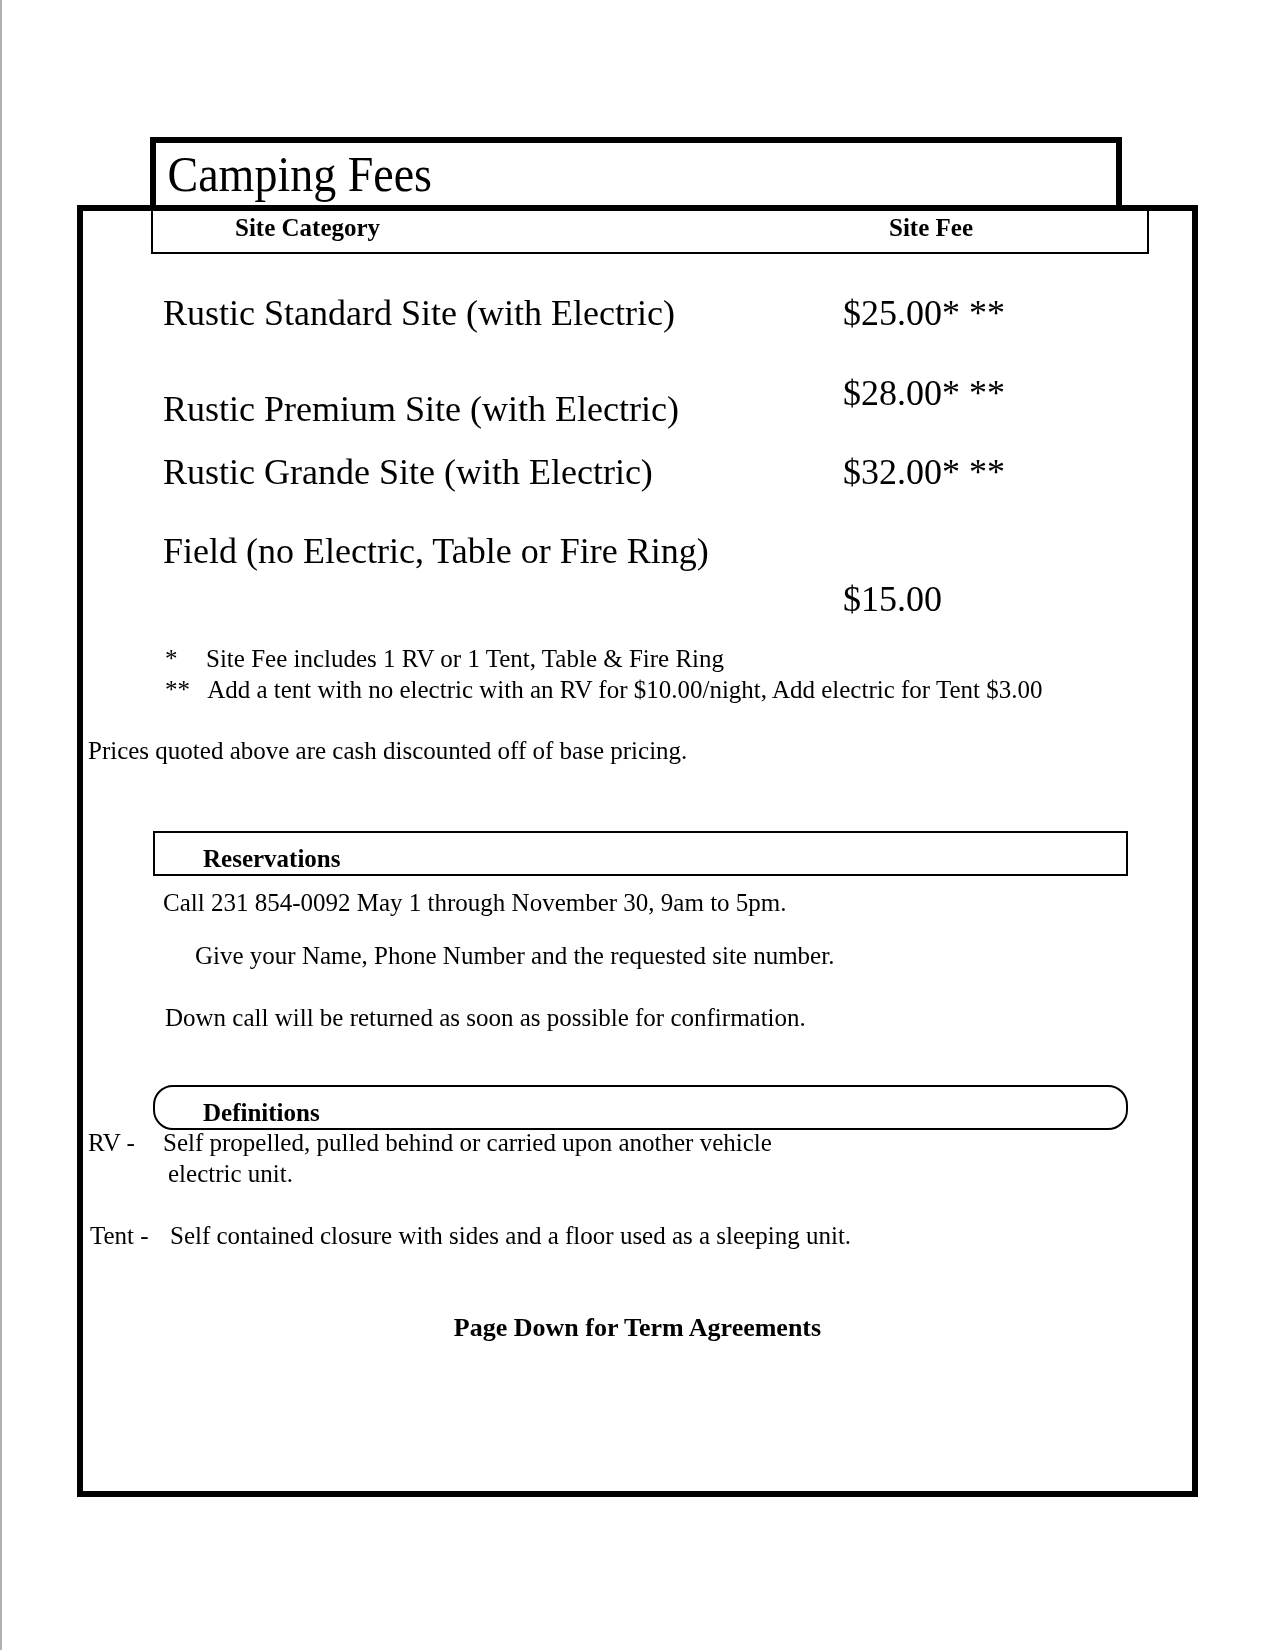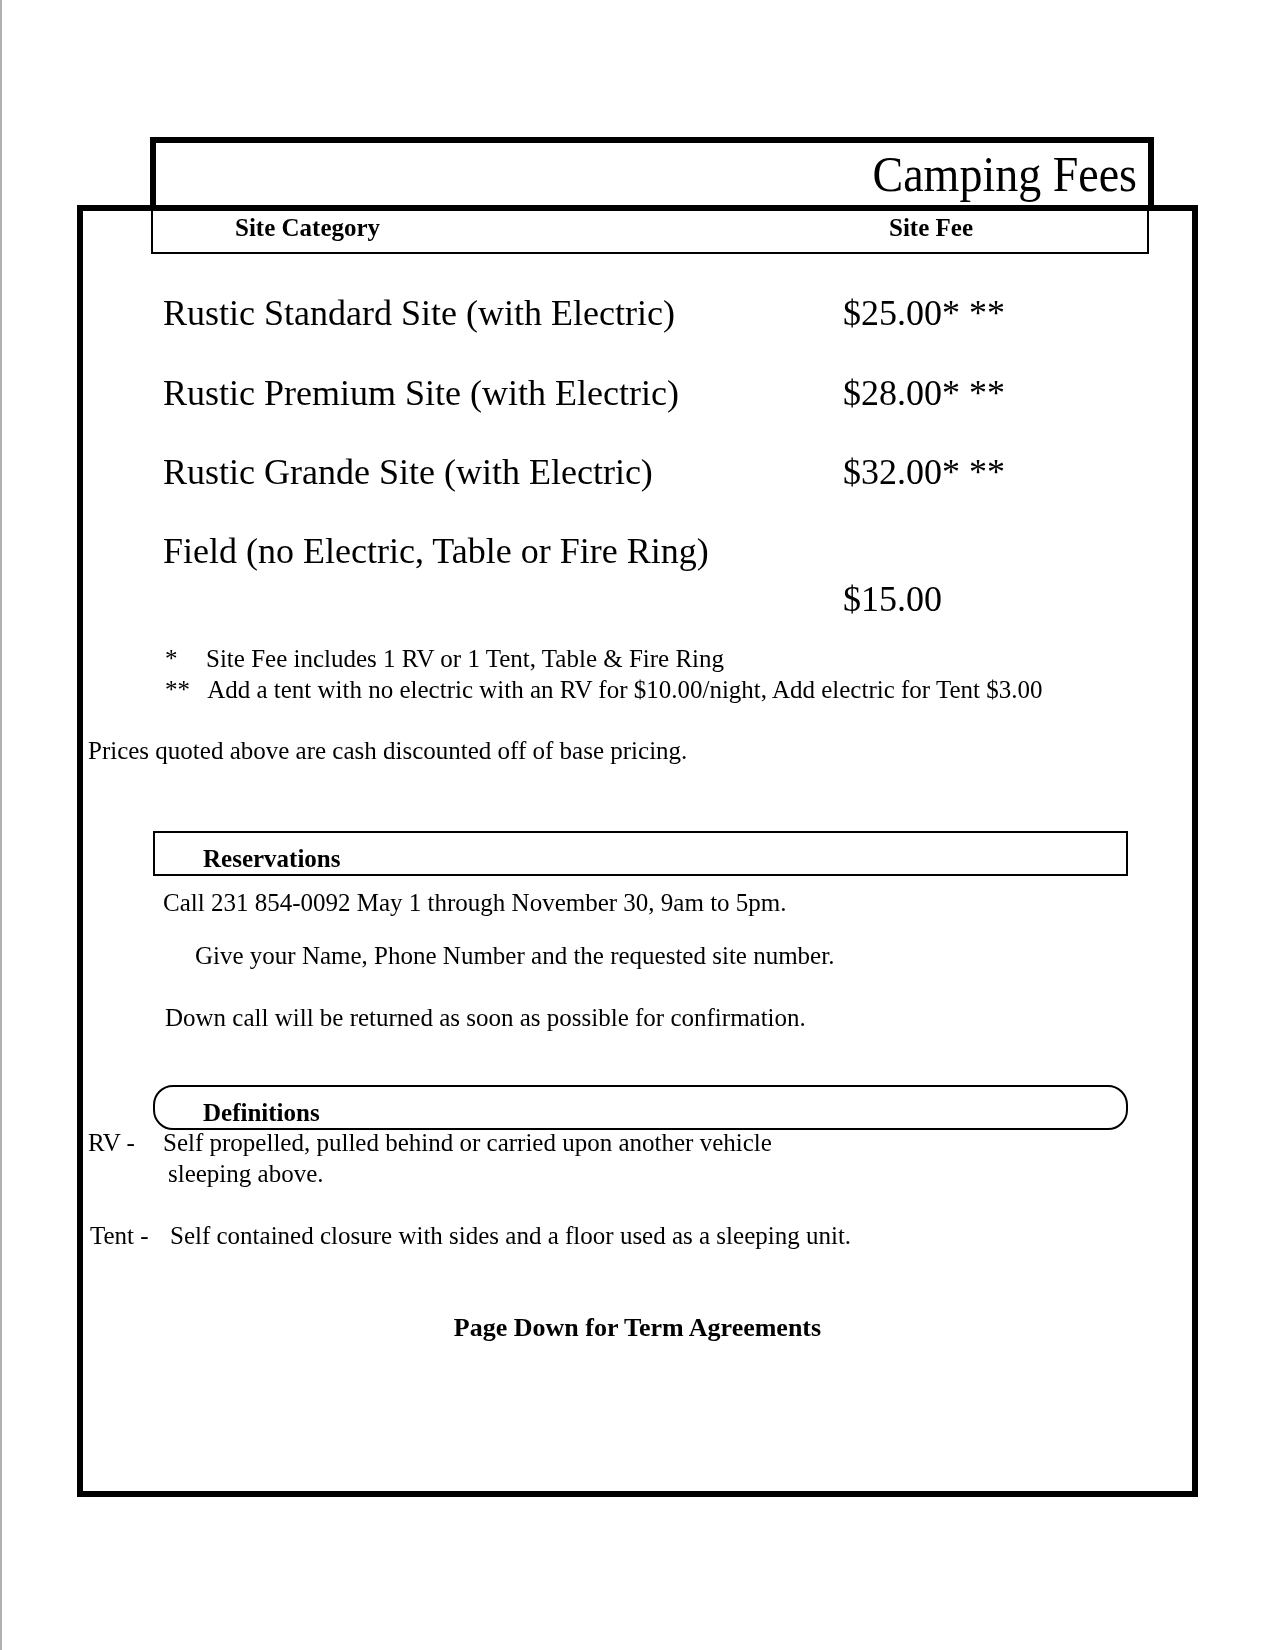--- a/index.html
+++ b/index.html
@@ -7,22 +7,21 @@
     width: 1275px; height: 1650px; position: relative; overflow: hidden;
     background: #ffffff; color: #000000;
     font-family: "Liberation Serif", "DejaVu Serif", serif;
   }
   .edge-line { position: absolute; left: 0; top: 0; width: 2px; height: 1650px; background: #b0b0b0; }
   .abs { position: absolute; white-space: nowrap; }
 
   .title-box {
     position: absolute; left: 150px; top: 137px; width: 960px; height: 62px;
     border: 6px solid #000; border-bottom: none;
-    text-align: right;
-    padding-left: 32px;
+    text-align: left;
   }
   .title-text { font-size: 50px; line-height: 62px; display: inline-block; transform: scaleX(0.92); }
 
   .outer-box {
     position: absolute; left: 77px; top: 205px; width: 1109px; height: 1280px;
     border: 6px solid #000;
   }
   .header-row {
     position: absolute; left: 151px; top: 208px; width: 970px; height: 44px;
     border: 2px solid #000; border-top: none; padding-left: 24px;
@@ -54,21 +53,21 @@
 <div class="outer-box"></div>
 
 <div class="header-row">
   <span class="hdr" style="left:82px;">Site Category</span>
   <span class="hdr" style="left:736px;">Site Fee</span>
 </div>
 
 <div class="abs fee-name" style="left:163px; top:292px;">Rustic Standard Site (with Electric)</div>
 <div class="abs fee-price" style="left:843px; top:292px;">$25.00* **</div>
 
-<div class="abs fee-name" style="left:163px; top:372px;">Rustic Premium Site (with Electric)</div>
+<div class="abs fee-name" style="left:163px; top:388px;">Rustic Premium Site (with Electric)</div>
 <div class="abs fee-price" style="left:843px; top:372px;">$28.00* **</div>
 
 <div class="abs fee-name" style="left:163px; top:451px;">Rustic Grande Site (with Electric)</div>
 <div class="abs fee-price" style="left:843px; top:451px;">$32.00* **</div>
 
 <div class="abs fee-name" style="left:163px; top:530px;">Field (no Electric, Table or Fire Ring)</div>
 <div class="abs fee-price" style="left:843px; top:530px;margin-top:48px;">$15.00</div>
 
 <div class="abs note" style="left:165px; top:645px;">
   <span>*</span>
@@ -88,18 +87,18 @@
 </div>
 <div class="abs body-text" style="left:163px; top:889px;">Call 231 854-0092 May 1 through November 30, 9am to 5pm.</div>
 <div class="abs body-text" style="left:155px; top:942px;margin-left:40px;">Give your Name,  Phone Number and the requested site number.</div>
 <div class="abs body-text" style="left:165px; top:1004px;">Down call will be returned as soon as possible for confirmation.</div>
 
 <div class="section-box" style="top:1085px;border-radius:20px;">
   <span class="section-label">Definitions</span>
 </div>
 <div class="abs body-text" style="left:88px; top:1129px;">RV -</div>
 <div class="abs body-text" style="left:163px; top:1129px;">Self propelled, pulled behind or carried upon another vehicle</div>
-<div class="abs body-text" style="left:168px; top:1160px;">sleeping above.</div>
+<div class="abs body-text" style="left:168px; top:1160px;">electric unit.</div>
 
 <div class="abs body-text" style="left:90px; top:1222px;">Tent -</div>
 <div class="abs body-text" style="left:170px; top:1222px;">Self contained closure with sides and a floor used as a sleeping unit.</div>
 
 <div class="abs page-down" style="top:1313px;">Page Down for Term Agreements</div>
 
 </body></html>

